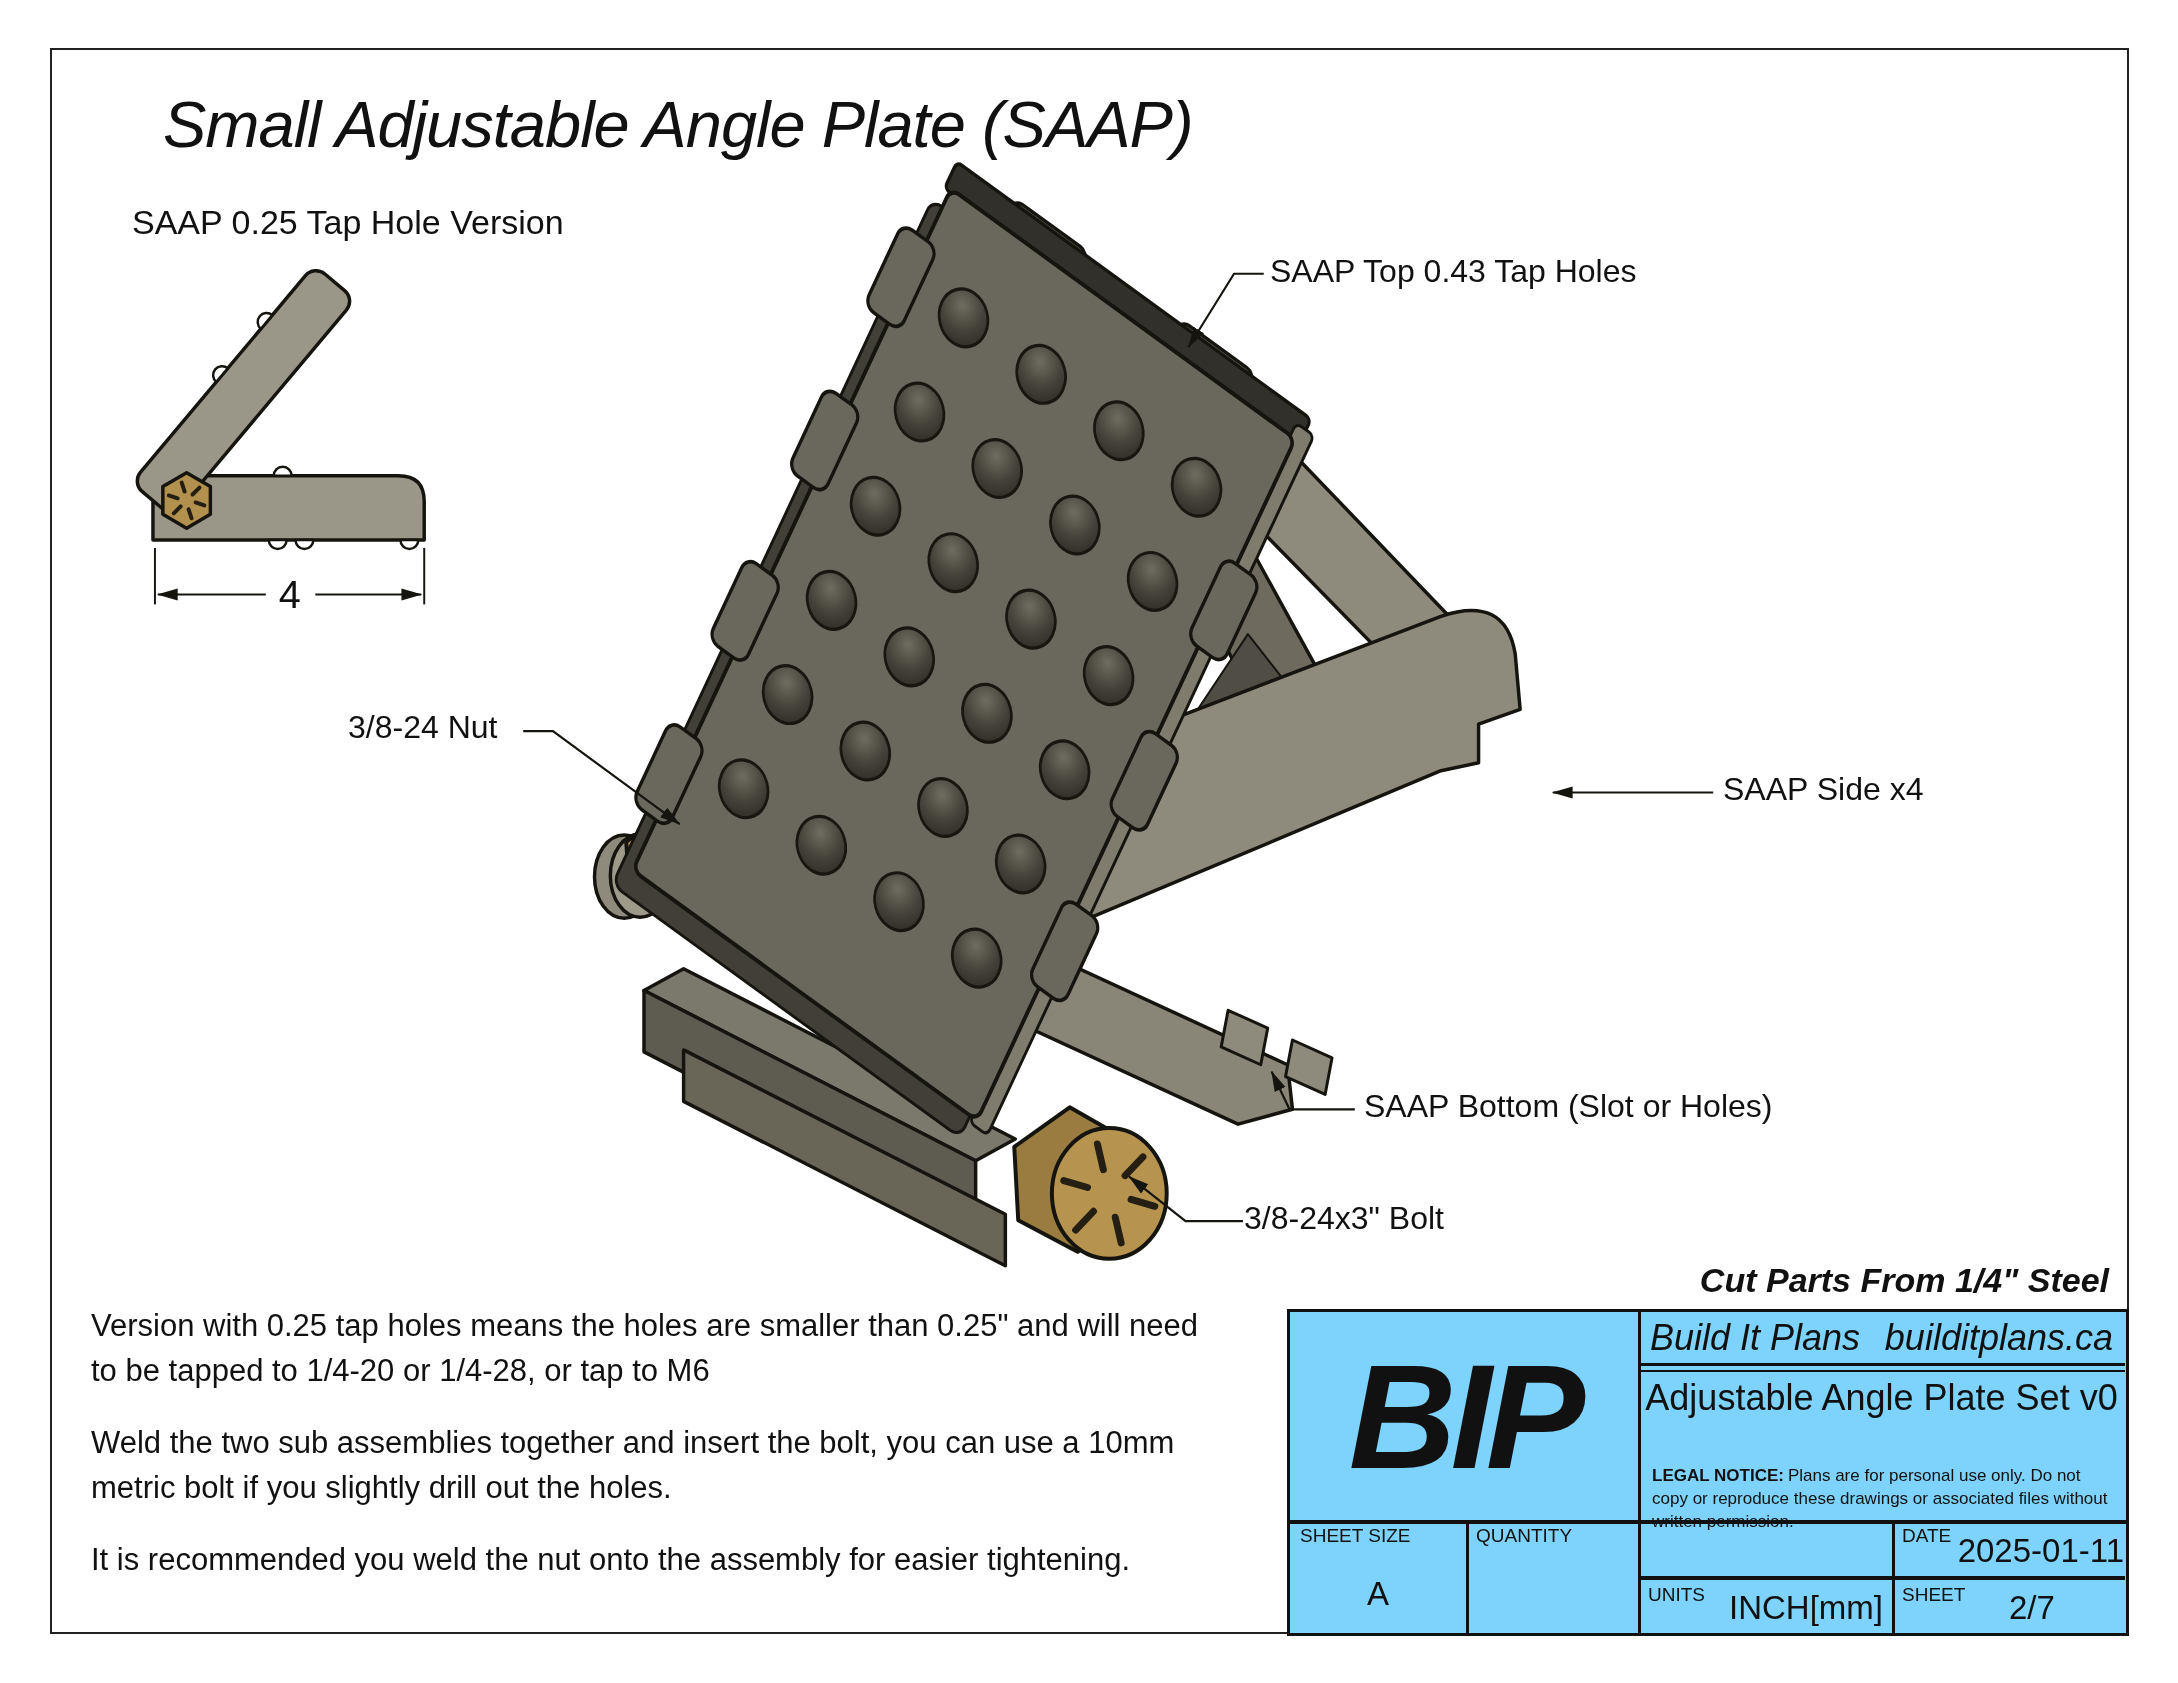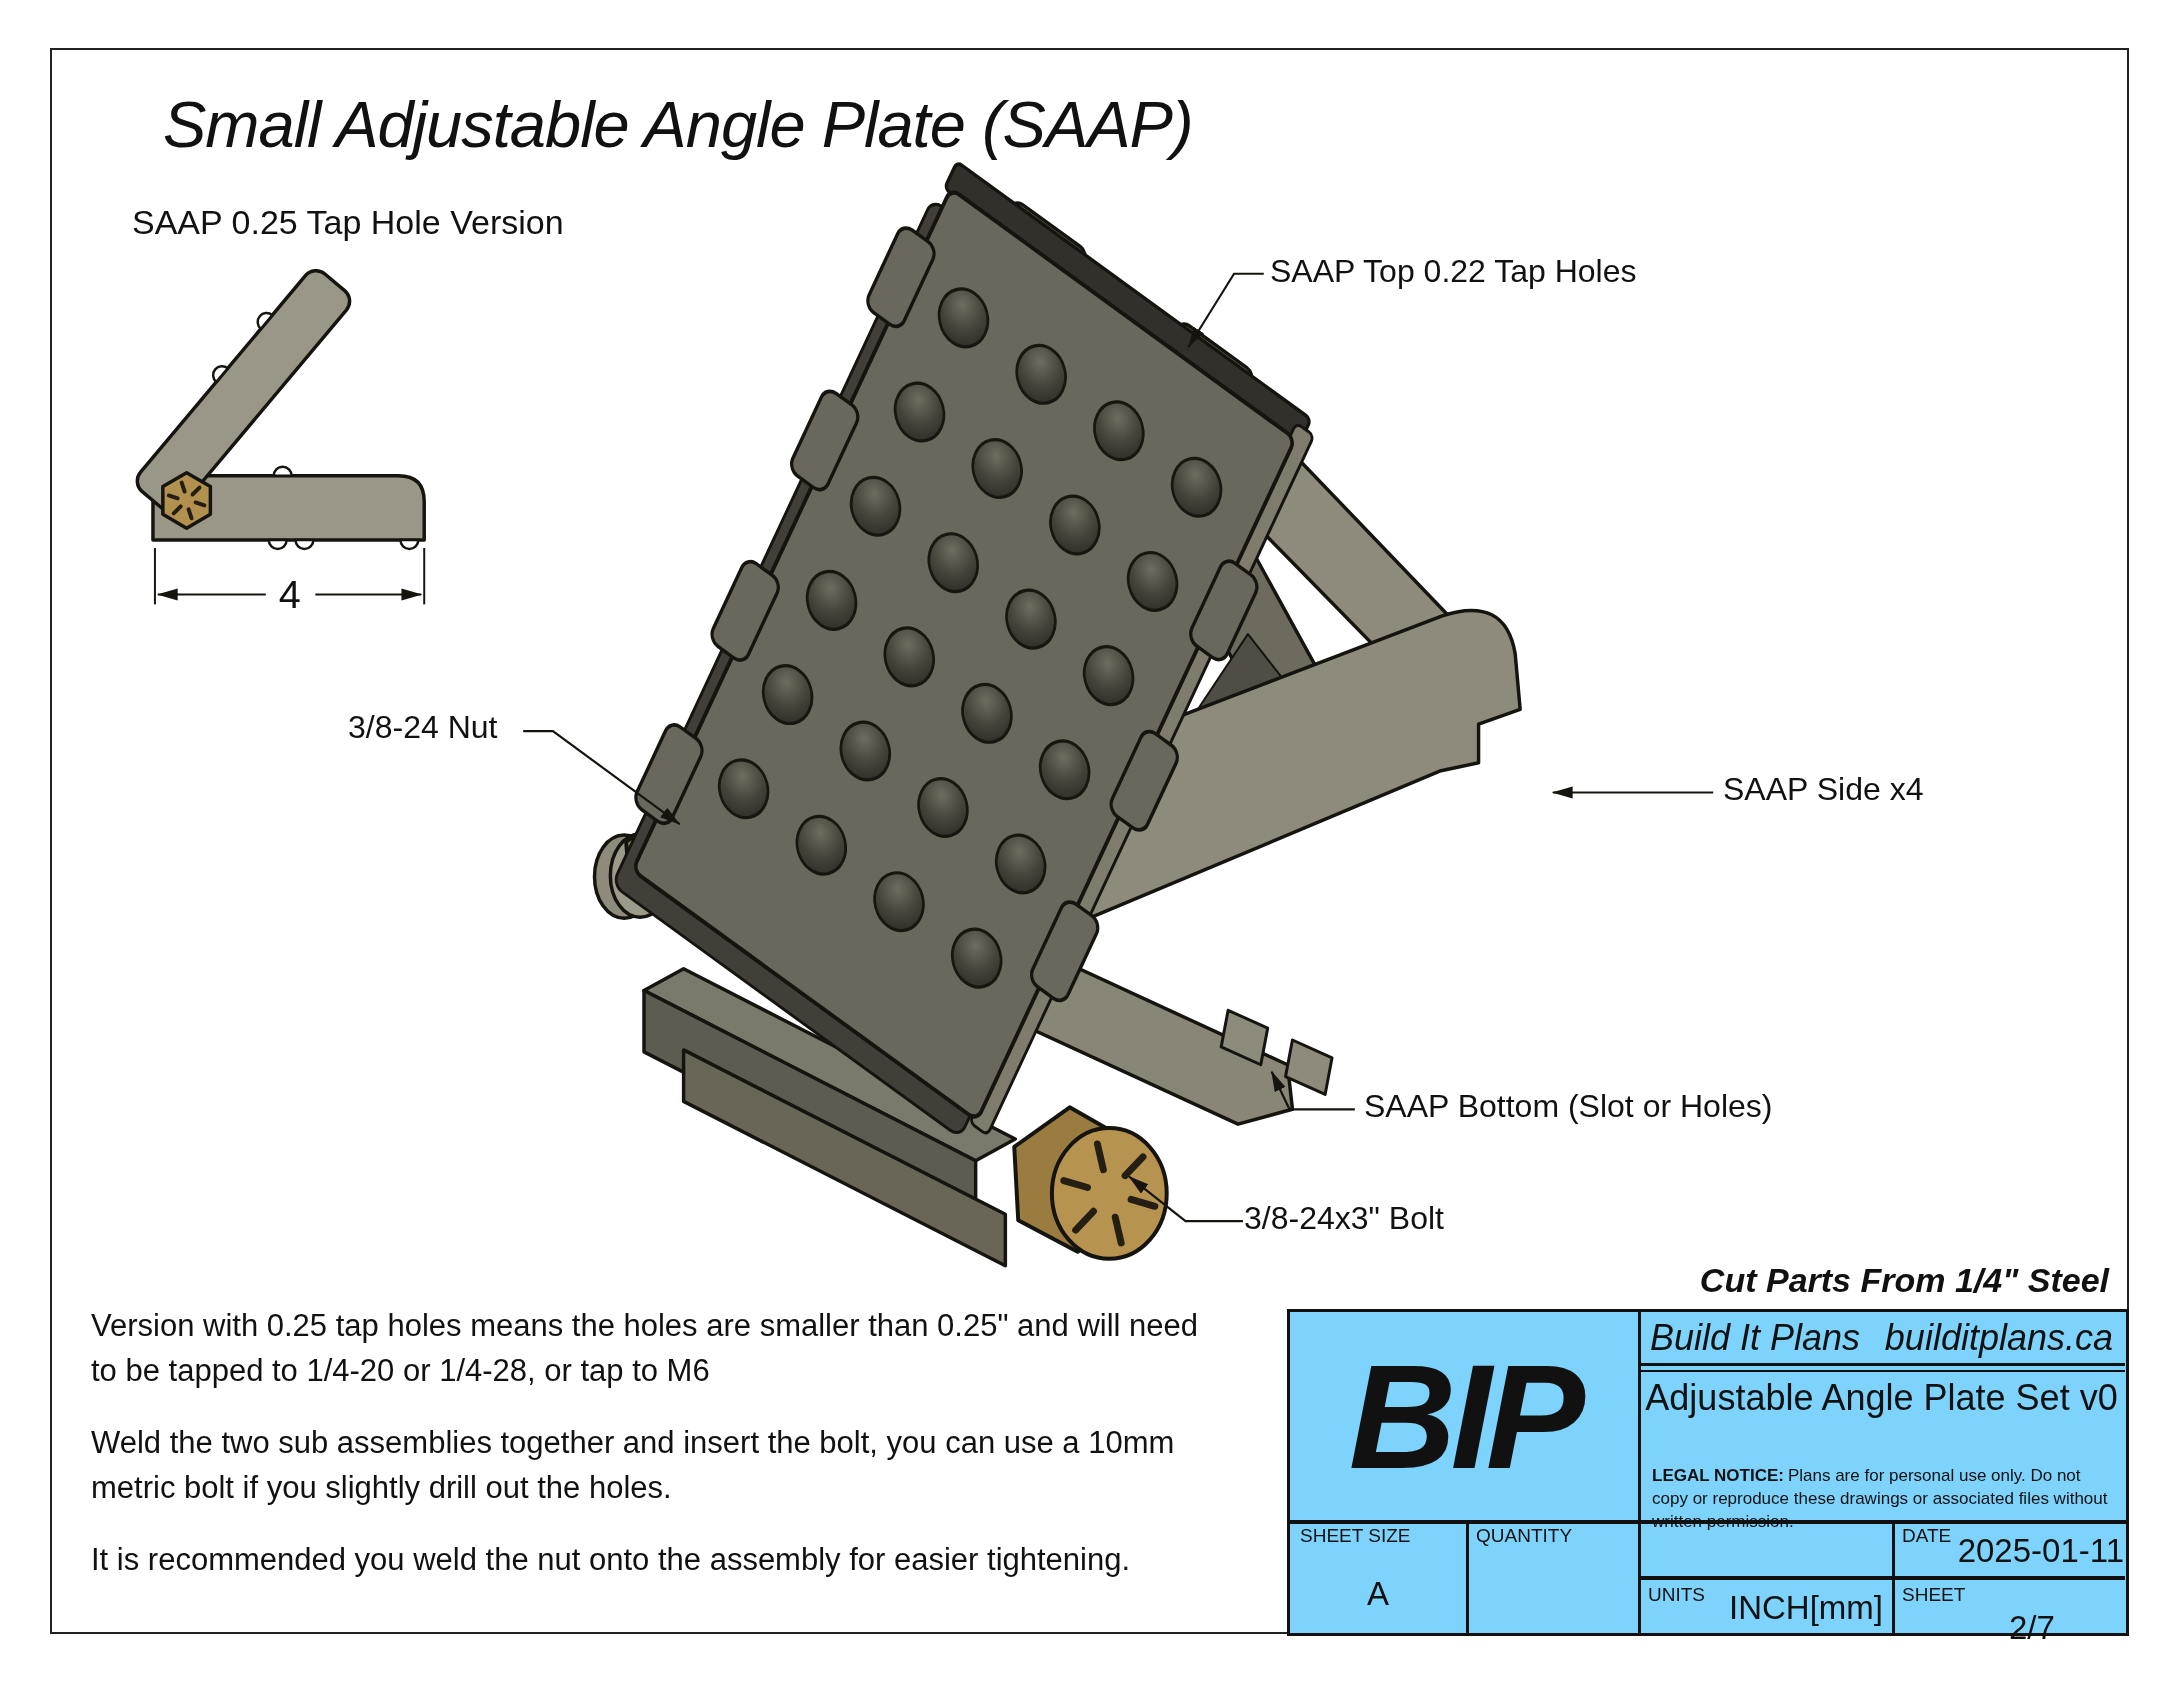--- a/index.html
+++ b/index.html
@@ -30,21 +30,21 @@
   .c-sheetsize{left:0;top:208px;width:176px;height:116px;}
   .c-sheetsize .val{position:absolute;left:0;right:0;top:55px;text-align:center;}
   .c-quantity{left:176px;top:208px;width:194px;height:116px;}
   .c-scale{left:348px;top:208px;width:253px;height:59px;}
   .c-scale .val{position:absolute;left:109px;top:14px;}
   .c-units{left:348px;top:267px;width:253px;height:56px;}
   .c-units .val{position:absolute;left:91px;top:10px;}
   .c-date{left:602px;top:208px;width:240px;height:57px;}
   .c-date .val{position:absolute;right:8px;top:12px;}
   .c-sheet{left:602px;top:267px;width:240px;height:56px;}
-  .c-sheet .val{position:absolute;left:117px;top:10px;margin-top:20px;}
+  .c-sheet .val{position:absolute;left:117px;top:10px;}
 </style>
 </head>
 <body>
 
 <div class="frame"></div>
 
 <svg width="2079" height="1586" viewBox="0 0 2100 1602">
   <defs>
     <marker id="arr" markerUnits="userSpaceOnUse" markerWidth="22" markerHeight="16" refX="20" refY="8" orient="auto">
       <path d="M0,2 L21,8 L0,14 Z" fill="#15140f"></path>
@@ -175,21 +175,21 @@
     <polyline points="478,690 508,690 636,784" marker-end="url(#arr)"></polyline>
     <polyline points="1680,752 1518,752" marker-end="url(#arr)"></polyline>
     <polyline points="1318,1072 1252,1072 1234,1034" marker-end="url(#arr)"></polyline>
     <polyline points="1205,1185 1147,1185 1090,1140" marker-end="url(#arr)"></polyline>
   </g>
 </svg>
 
 <div class="page-title">Small Adjustable Angle Plate (SAAP)</div>
 <div class="page-subtitle">SAAP 0.25 Tap Hole Version</div>
 
-<div class="callout" style="left:1270px;top:253px;">SAAP Top 0.22 Tap Holes</div>
+<div class="callout" style="left:1270px;top:253px;">SAAP Top 0.43 Tap Holes</div>
 <div class="callout" style="left:348px;top:709px;">3/8-24 Nut</div>
 <div class="callout" style="left:1723px;top:771px;text-align:right;">SAAP Side x4</div>
 <div class="callout" style="left:1364px;top:1088px;">SAAP Bottom (Slot or Holes)</div>
 <div class="callout" style="left:1244px;top:1200px;">3/8-24x3" Bolt</div>
 
 <div class="cutparts">Cut Parts From 1/4" Steel</div>
 
 <div class="note" id="note1">Version with 0.25 tap holes means the holes are smaller than 0.25" and will need to be tapped to 1/4-20 or 1/4-28, or tap to M6</div>
 <div class="note" id="note2">Weld the two sub assemblies together and insert the bolt, you can use a 10mm metric bolt if you slightly drill out the holes.</div>
 <div class="note" id="note3">It is recommended you weld the nut onto the assembly for easier tightening.</div>

